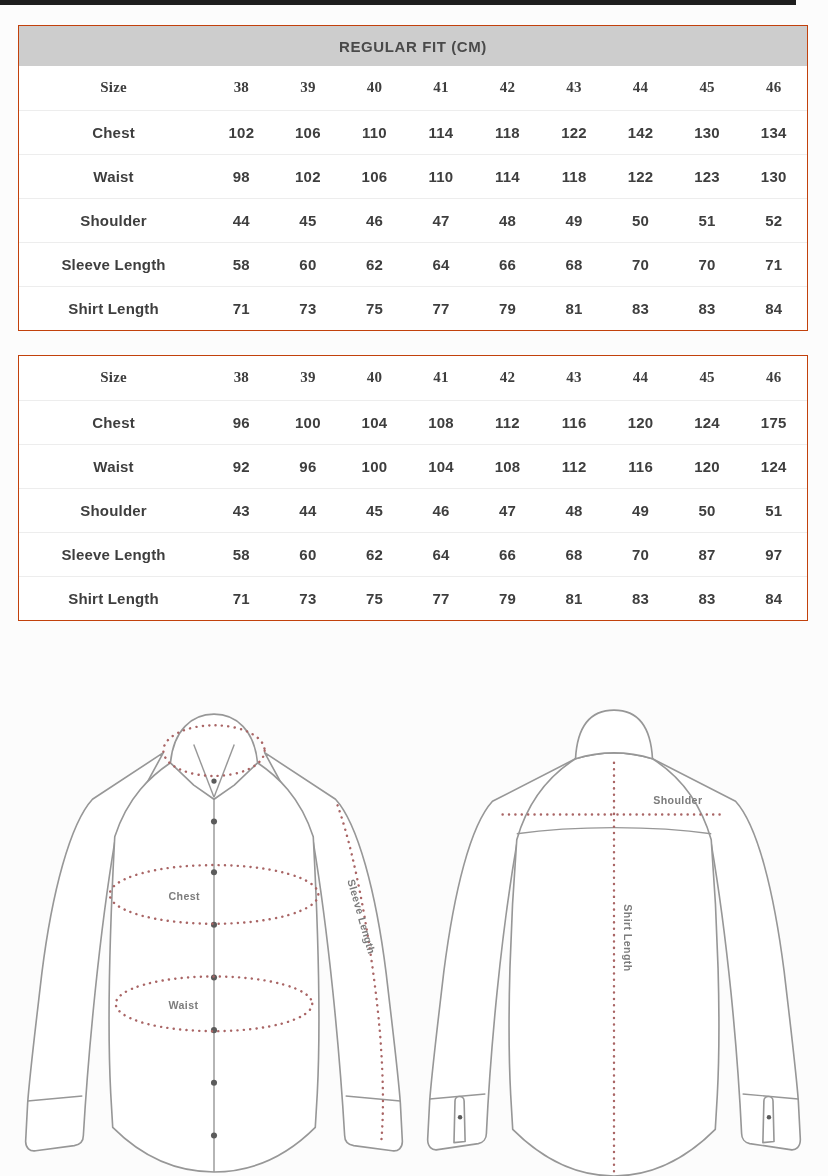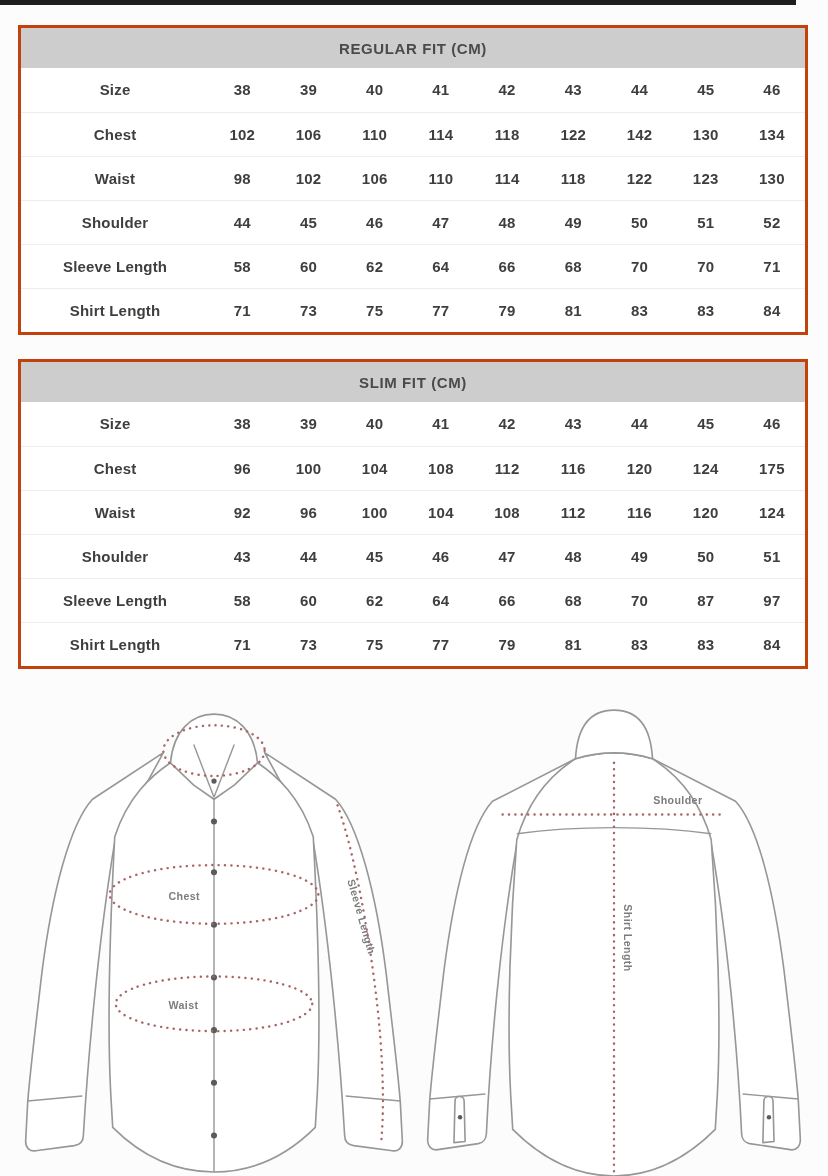--- a/index.html
+++ b/index.html
@@ -11,21 +11,21 @@
   .page { width: 828px; height: 1176px; position: relative; overflow: hidden; }
   .top-bar {
     position: absolute; top: 0; left: 0;
     width: 796px; height: 5px;
     background: #1e1e1e;
   }
   .tables-wrap { padding-top: 25px; }
   .size-table {
     width: 790px;
     margin: 0 0 24px 18px;
-    border: 3px solid #c2410c;
+    border: 1px solid #c2410c;
     background: #ffffff;
   }
   .table-header {
     background: #cdcdcd;
     height: 40px;
     display: flex; align-items: center; justify-content: center;
     font-size: 15px; font-weight: bold;
     letter-spacing: 0.6px;
     color: #4a4a4a;
   }
@@ -37,21 +37,21 @@
   table.size-grid td {
     height: 44px;
     text-align: center;
     vertical-align: middle;
     font-size: 15px;
     font-weight: bold;
     color: #3e3e3e;
     border-top: 1px solid #ededed;
     letter-spacing: 0.2px;
   }
-  table.size-grid tr:first-child td { border-top: none; }
+  table.size-grid tr:first-child td { border-top: none; font-family: Liberation Serif, serif; }
   table.size-grid td.row-label { width: 24%; }
   .diagrams {
     position: absolute;
     top: 700px; left: 0;
     width: 828px;
     display: flex;
     justify-content: center;
     gap: 14px;
   }
   .shirt-figure { width: 386px; height: 476px; }
@@ -158,23 +158,20 @@
               <td>81</td>
               <td>83</td>
               <td>83</td>
               <td>84</td>
             </tr>
           </tbody>
       </table>
     </section>
 
     <section class="size-table">
-      <div class="table-header">
-        <span>SLIM FIT (CM)</span>
-      </div>
       <table class="size-grid">
         <tbody>
             <tr>
               <td class="row-label">Size</td>
               <td>38</td>
               <td>39</td>
               <td>40</td>
               <td>41</td>
               <td>42</td>
               <td>43</td>

